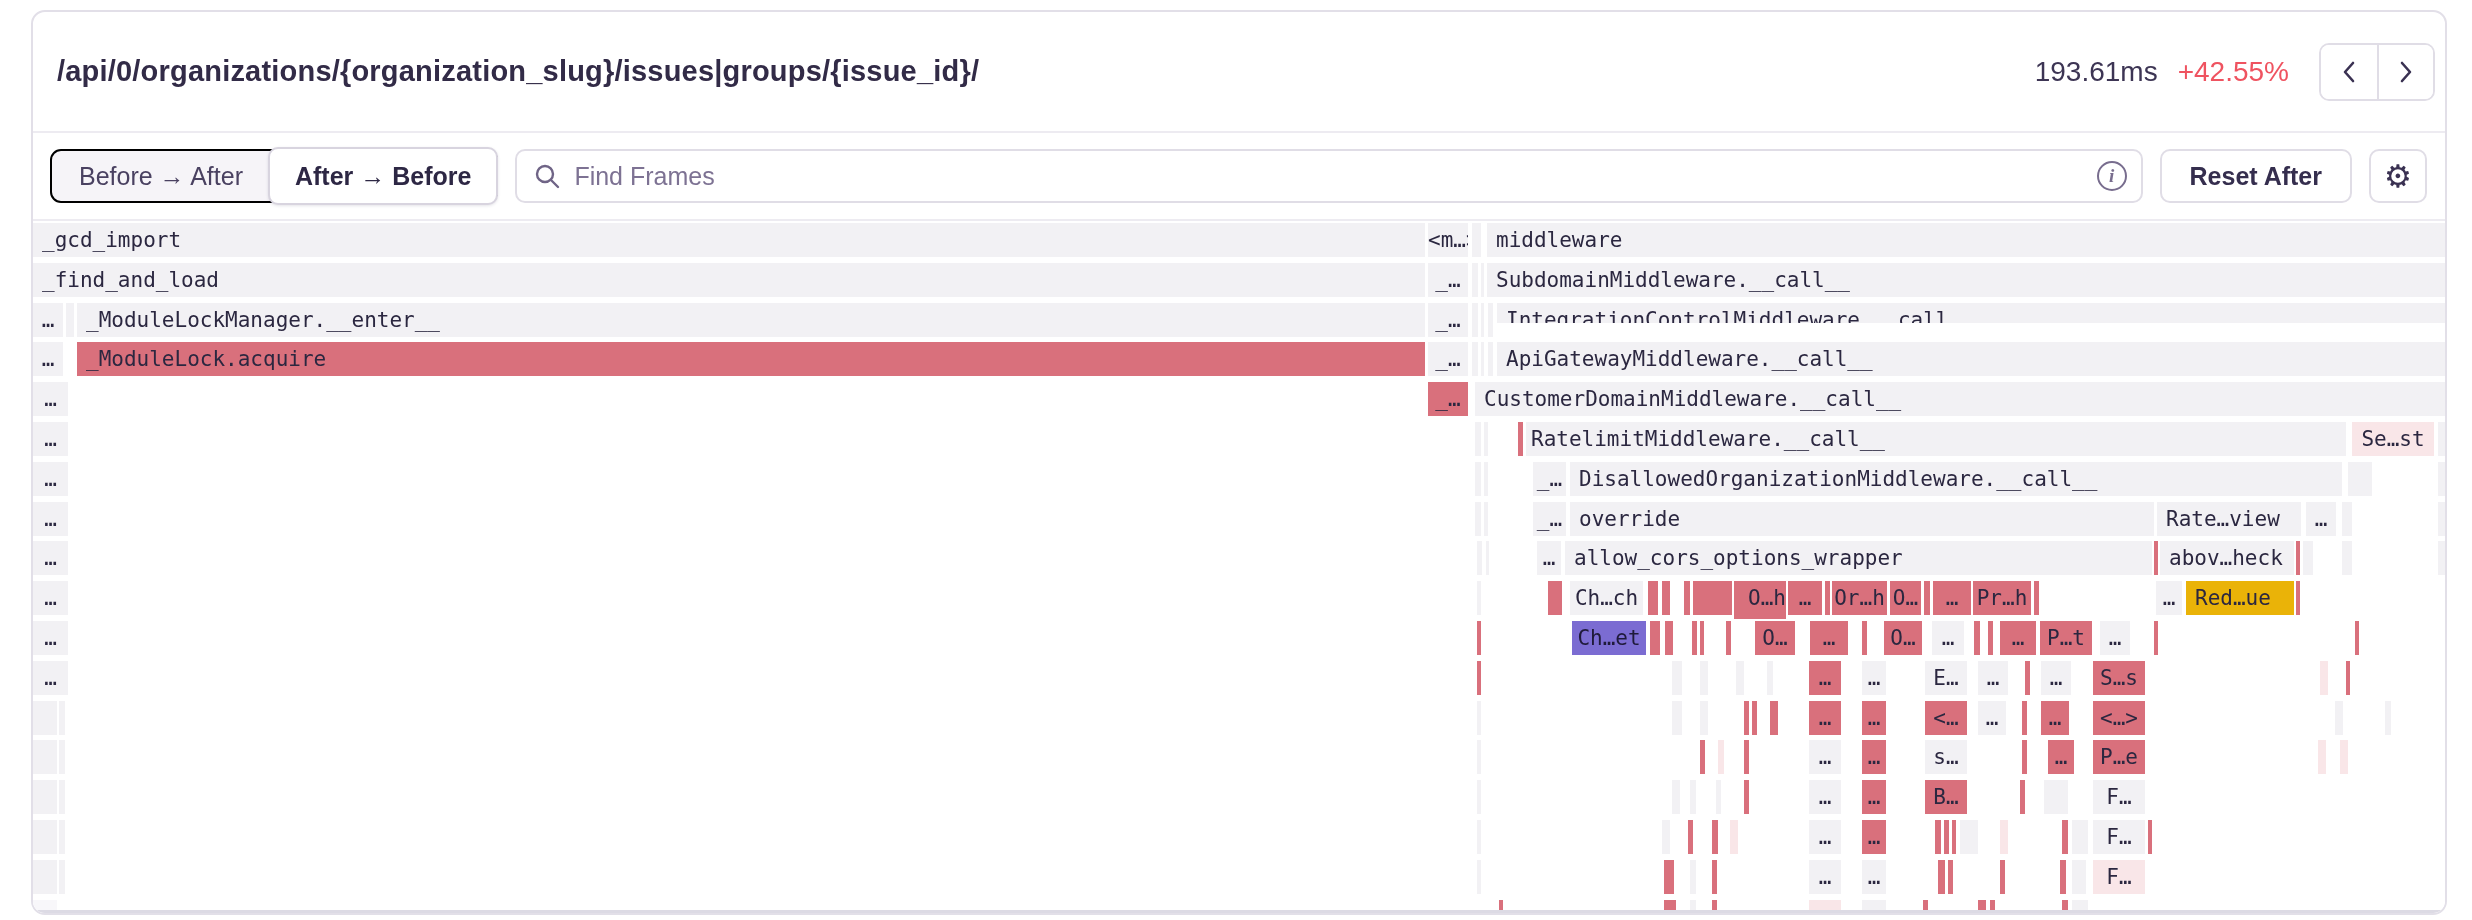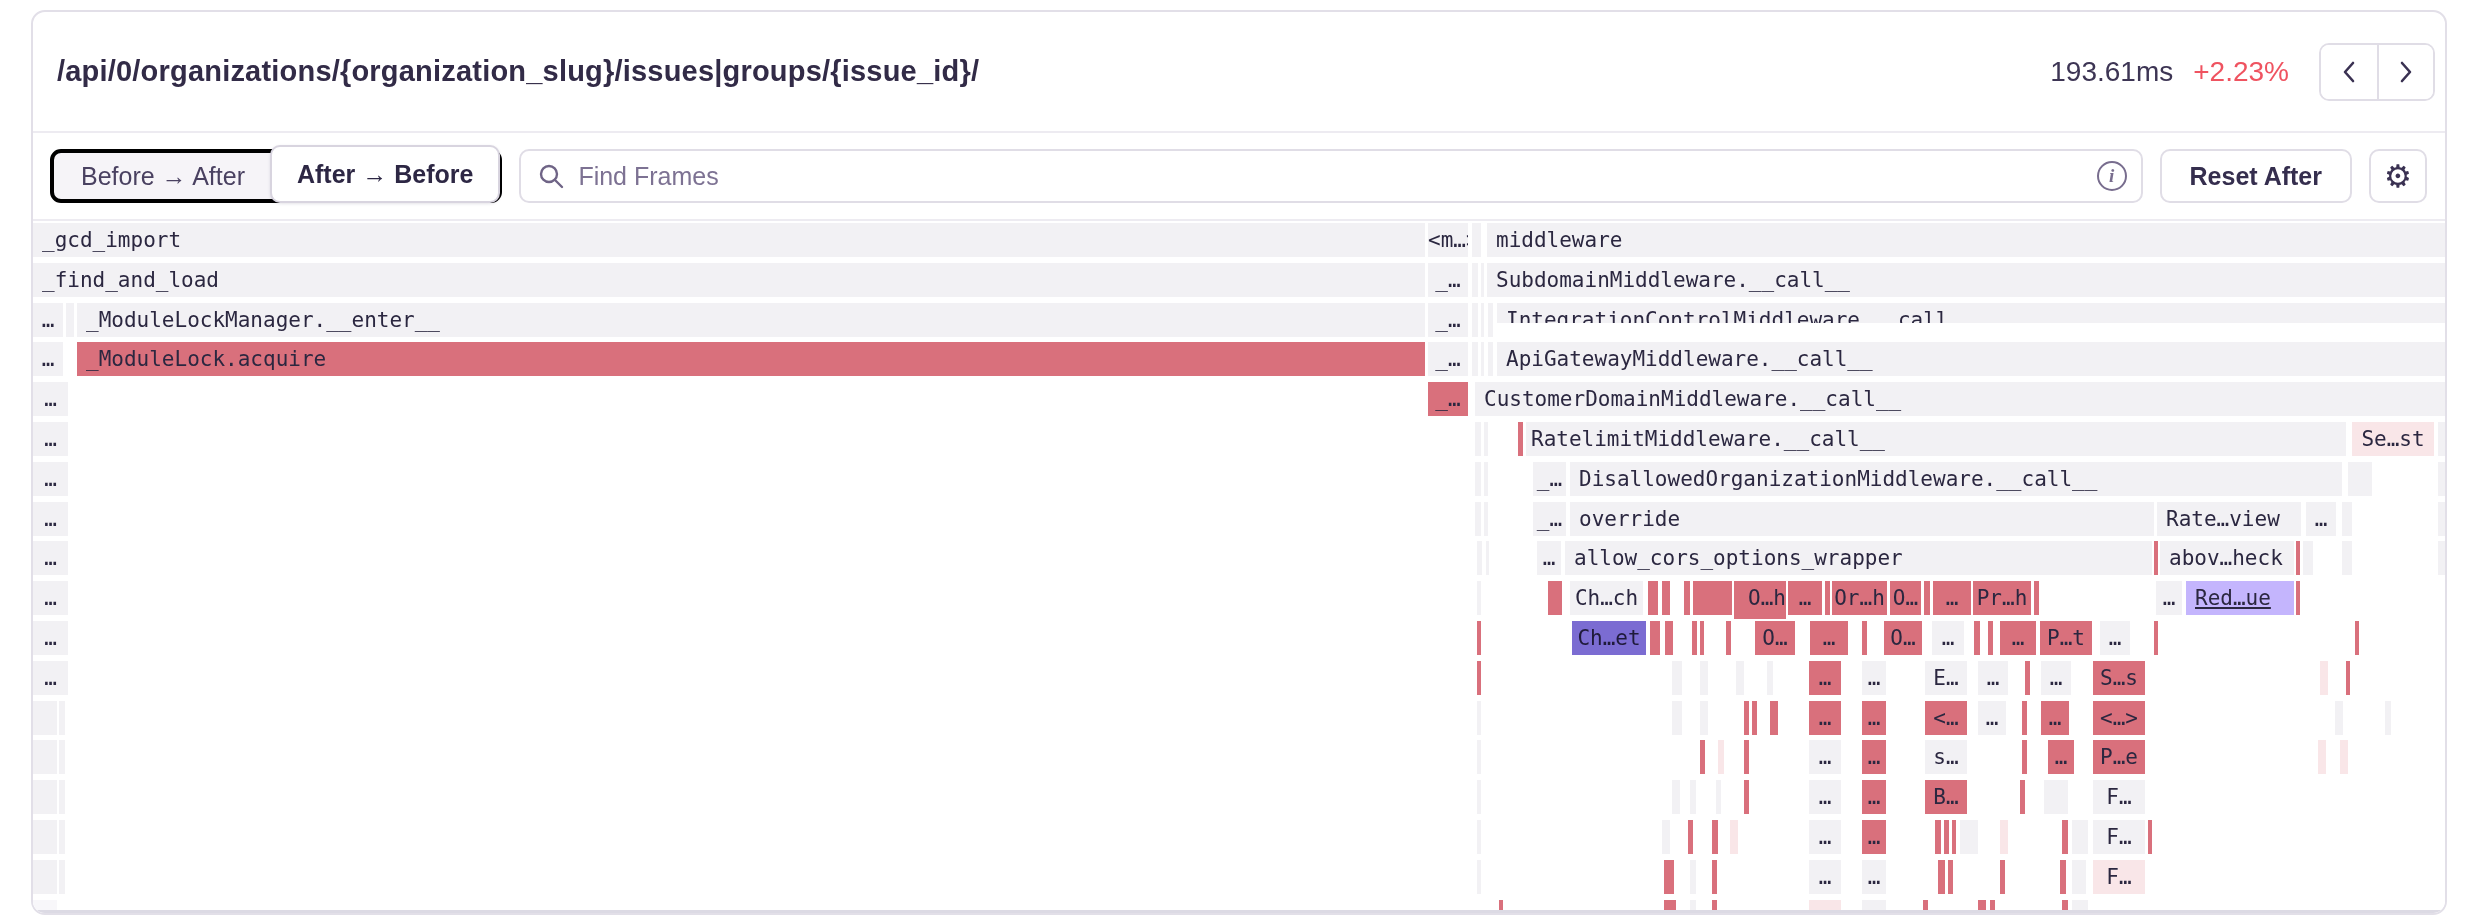--- a/index.html
+++ b/index.html
@@ -34,21 +34,21 @@
   .pager svg { stroke: #3a3152; stroke-width: 2.6; fill: none;
     stroke-linecap: round; stroke-linejoin: round; }
 
   
   .toolbar {
     height: 88px; border-bottom: 2px solid #edebf1;
     display: flex; align-items: center; padding: 0 18px 0 17px; gap: 17px;
   }
   .segmented {
     display: flex; align-items: flex-end; height: 54px;
-    background: #f6f4f8; border: 4px solid #000000; border-radius: 11px;
+    background: #f6f4f8; border: 2px solid #000000; border-radius: 11px;
   }
   .seg {
     height: 100%; border: none; background: transparent; cursor: pointer;
     font-family: "Liberation Sans", sans-serif;
     font-size: 25px; color: #4a4161; padding: 0 27px; white-space: nowrap;
   }
   .seg.selected {
     background: #ffffff; border: 2px solid #d8d4df; border-radius: 10px;
     font-weight: bold; color: #2d2744; height: 58px; margin: -4px -2px;
     box-shadow: 0 1px 3px rgba(40,30,70,0.12); padding: 0 25px;
@@ -85,35 +85,35 @@
   .cell {
     position: absolute; height: 34px; overflow: hidden;
     font-family: "DejaVu Sans Mono", monospace; font-size: 21px;
     line-height: 34px; color: #2b2740; white-space: nowrap; cursor: pointer;
   }
   .c-g  { background: #f2f1f4; }
   .c-gf { background: #f8f7fa; }
   .c-r  { background: #d9707c; }
   .c-p  { background: #f9e6e8; }
   .c-s  { background: #7b6cd2; color: #1f1a3a; }
-  .c-w  { background: #c4b5fd; text-decoration: underline; }
+  .c-w  { background: #eab308; }
   .bottom-line {
     position: absolute; left: 0; right: 0; bottom: 0; height: 3px; background: #dcdae4;
   }
 </style>
 </head>
 <body>
 
 <div class="card">
 
   <div class="titlebar">
     <div class="title">/api/0/organizations/{organization_slug}/issues|groups/{issue_id}/</div>
     <div class="title-right">
       <span class="duration">193.61ms</span>
-      <span class="delta">+2.23%</span>
+      <span class="delta">+42.55%</span>
       <div class="pager">
         <button>
           <svg width="20" height="30" viewBox="0 0 20 30">
               <polyline points="14,6 6,15 14,24"></polyline>
             </svg>
         </button>
         <button>
           <svg width="20" height="30" viewBox="0 0 20 30">
               <polyline points="6,6 14,15 6,24"></polyline>
             </svg>

